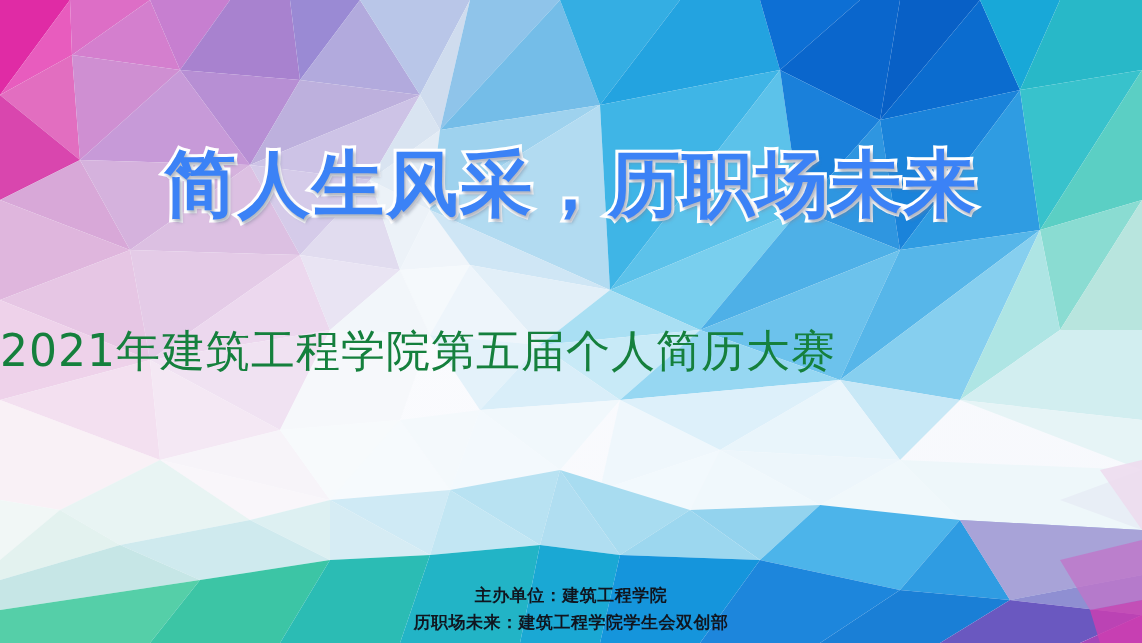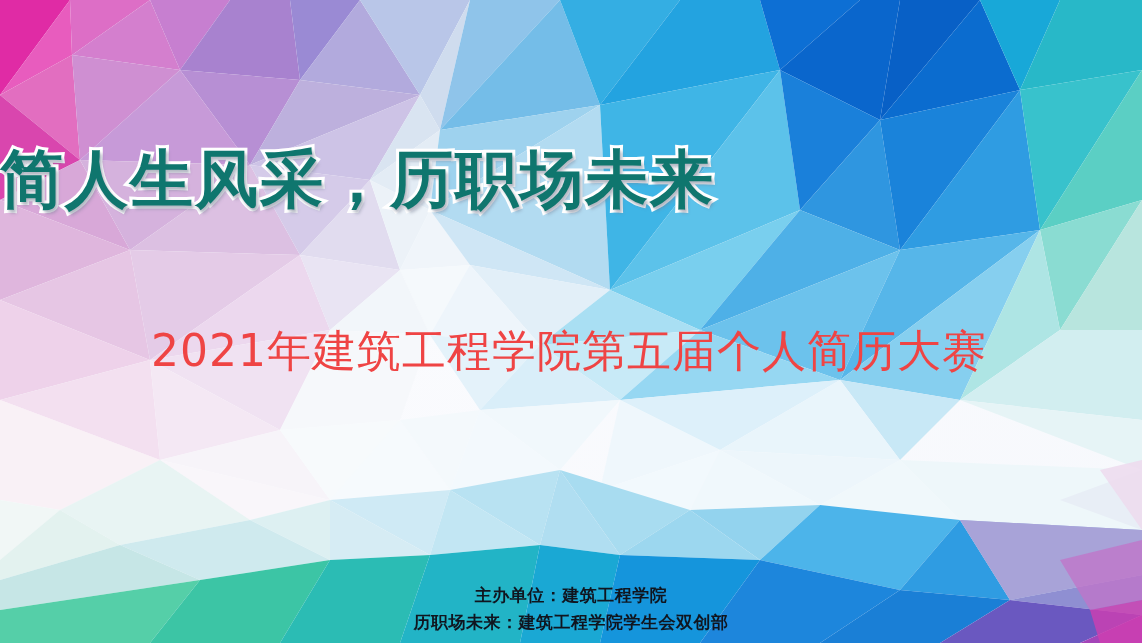--- a/index.html
+++ b/index.html
@@ -27,44 +27,45 @@
     inset: 0;
     display: flex;
     flex-direction: column;
     align-items: center;
   }
   .main-title {
     position: absolute;
     top: 147px;
     left: 0;
     right: 0;
+    text-align: center;
     font-family: "DejaVu Sans", "Liberation Sans", sans-serif;
-    font-size: 63px;
+    font-size: 72px;
     font-weight: bold;
     line-height: 1.05;
     letter-spacing: 2px;
-    color: #0f766e;
+    color: #3b82f6;
     -webkit-text-stroke: 6px #ffffff;
     paint-order: stroke fill;
     text-shadow:
       3px 4px 3px rgba(120,130,150,0.38),
       1px 2px 2px rgba(120,130,150,0.30);
     white-space: nowrap;
   }
   .subtitle {
     position: absolute;
     top: 322px;
     left: 0;
     right: 4px;
-    text-align: center;
+    text-align: left;
     font-family: "DejaVu Sans", "Liberation Sans", sans-serif;
     font-size: 44px;
     font-weight: normal;
     letter-spacing: 1px;
-    color: #ef4444;
+    color: #15803d;
     white-space: nowrap;
   }
   .footer-block {
     position: absolute;
     bottom: 8px;
     left: 0;
     right: 0;
     text-align: center;
   }
   .footer-line {

